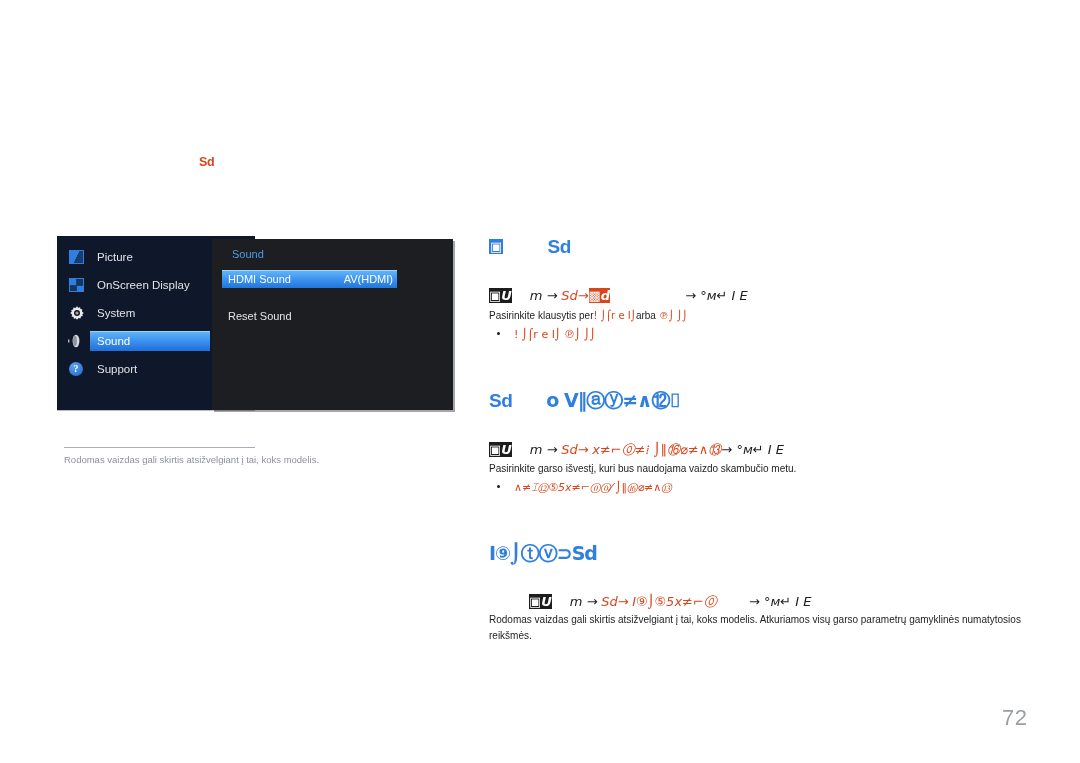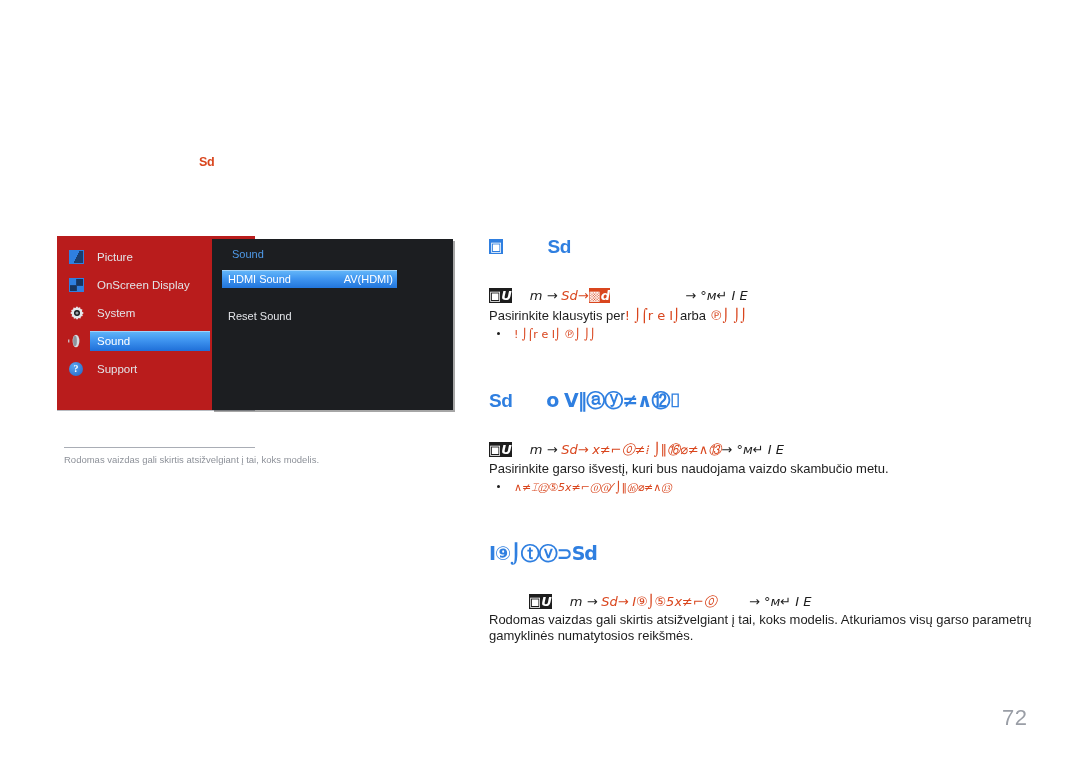--- a/index.html
+++ b/index.html
@@ -34,21 +34,21 @@
     top: 236px;
     width: 396px;
     height: 174px;
   }
   .osd-left {
     position: absolute;
     left: 0;
     top: 0;
     width: 198px;
     height: 174px;
-    background: #b91c1c;
+    background: #0f172a;
     border-bottom: 1px solid #b9bcc2;
   }
   .osd-right {
     position: absolute;
     left: 155px;
     top: 3px;
     width: 241px;
     height: 171px;
     background: #1c1e21;
     box-shadow: 2px 2px 0 rgba(0,0,0,0.35);
@@ -266,21 +266,21 @@
     font-family: "DejaVu Sans", sans-serif;
   }
   .nav-path .inv-red {
     background: #d9461e;
     color: #ffffff;
     font-family: "DejaVu Sans", sans-serif;
   }
 
   .body-text {
     position: absolute;
-    font-size: 13px;
+    font-size: 10px;
     color: #1d1d1d;
     line-height: 16px;
     width: 545px;
   }
   .body-text .hl { color: #d9461e; font-family: "DejaVu Sans", sans-serif; }
 
   .bullet-line {
     position: absolute;
     font-size: 11px;
     color: #d9461e;

